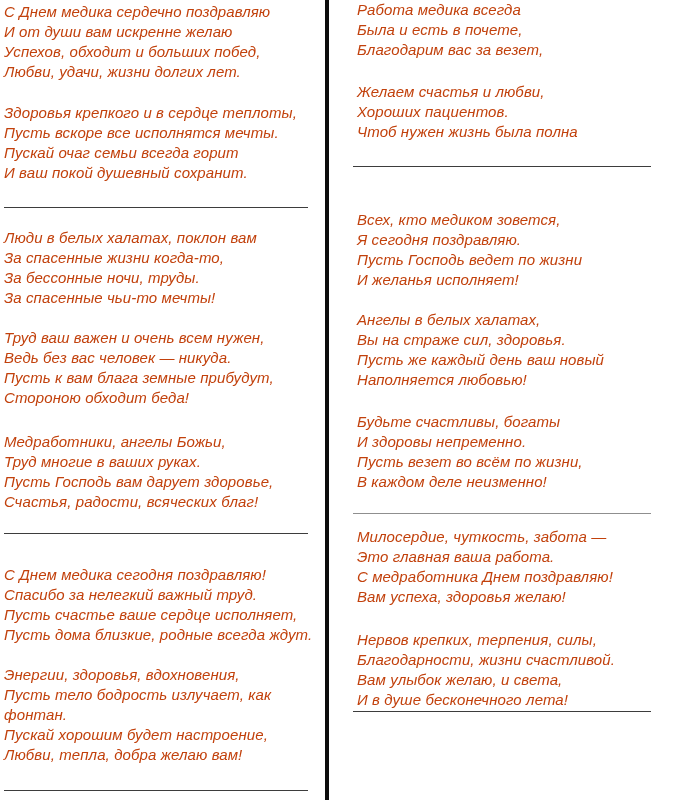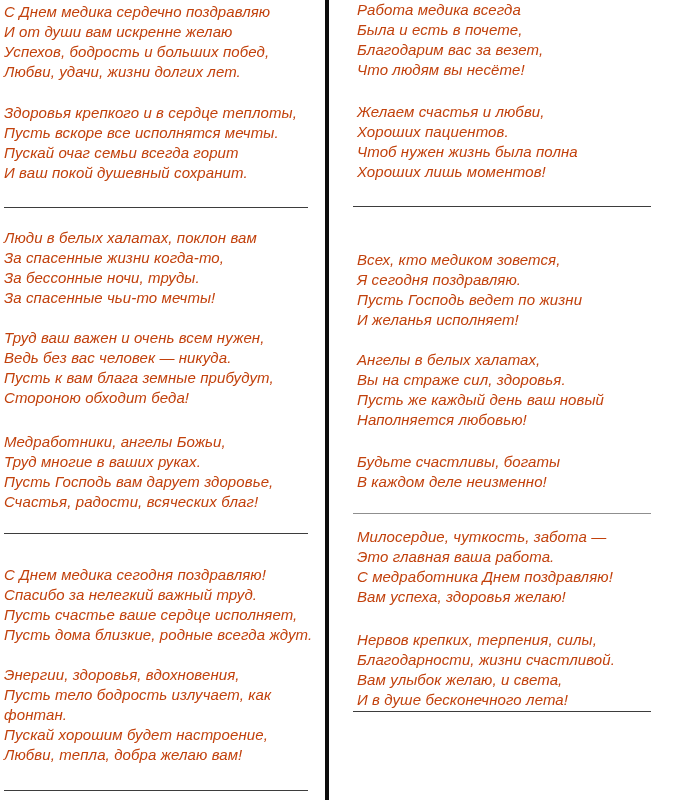--- a/index.html
+++ b/index.html
@@ -63,21 +63,21 @@
 </head>
 <body>
 
 <div class="sheet">
 
   <div class="column col-left">
 
     <div class="stanza" style="margin-top:2px">
       <div class="line">С Днем медика сердечно поздравляю</div>
       <div class="line">И от души вам искренне желаю</div>
-      <div class="line">Успехов, бодрость и больших побед,</div>
+      <div class="line">Успехов, обходит и больших побед,</div>
       <div class="line">Любви, удачи, жизни долгих лет.</div>
     </div>
 
     <div class="stanza" style="margin-top:21px">
       <div class="line">Здоровья крепкого и в сердце теплоты,</div>
       <div class="line">Пусть вскоре все исполнятся мечты.</div>
       <div class="line">Пускай очаг семьи всегда горит</div>
       <div class="line">И ваш покой душевный сохранит.</div>
     </div>
 
@@ -126,48 +126,48 @@
   </div>
 
   <div class="divider"></div>
 
   <div class="column col-right">
 
     <div class="stanza" style="margin-top:0">
       <div class="line">Работа медика всегда</div>
       <div class="line">Была и есть в почете,</div>
       <div class="line">Благодарим вас за везет,</div>
-      <div class="line">Что людям вы несёте!</div>
     </div>
 
     <div class="stanza" style="margin-top:22px">
       <div class="line">Желаем счастья и любви,</div>
       <div class="line">Хороших пациентов.</div>
       <div class="line">Чтоб нужен жизнь была полна</div>
-      <div class="line">Хороших лишь моментов!</div>
     </div>
 
     <div class="rule" style="margin-top:24px"></div>
 
     <div class="stanza" style="margin-top:43px">
       <div class="line">Всех, кто медиком зовется,</div>
       <div class="line">Я сегодня поздравляю.</div>
       <div class="line">Пусть Господь ведет по жизни</div>
       <div class="line">И желанья исполняет!</div>
     </div>
 
     <div class="stanza" style="margin-top:20px">
       <div class="line">Ангелы в белых халатах,</div>
       <div class="line">Вы на страже сил, здоровья.</div>
       <div class="line">Пусть же каждый день ваш новый</div>
       <div class="line">Наполняется любовью!</div>
     </div>
 
     <div class="stanza" style="margin-top:22px">
       <div class="line">Будьте счастливы, богаты</div>
+      <div class="line">И здоровы непременно.</div>
+      <div class="line">Пусть везет во всём по жизни,</div>
       <div class="line">В каждом деле неизменно!</div>
     </div>
 
     <div class="rule rule-light" style="margin-top:21px"></div>
 
     <div class="stanza" style="margin-top:13px">
       <div class="line">Милосердие, чуткость, забота —</div>
       <div class="line">Это главная ваша работа.</div>
       <div class="line">С медработника Днем поздравляю!</div>
       <div class="line">Вам успеха, здоровья желаю!</div>

